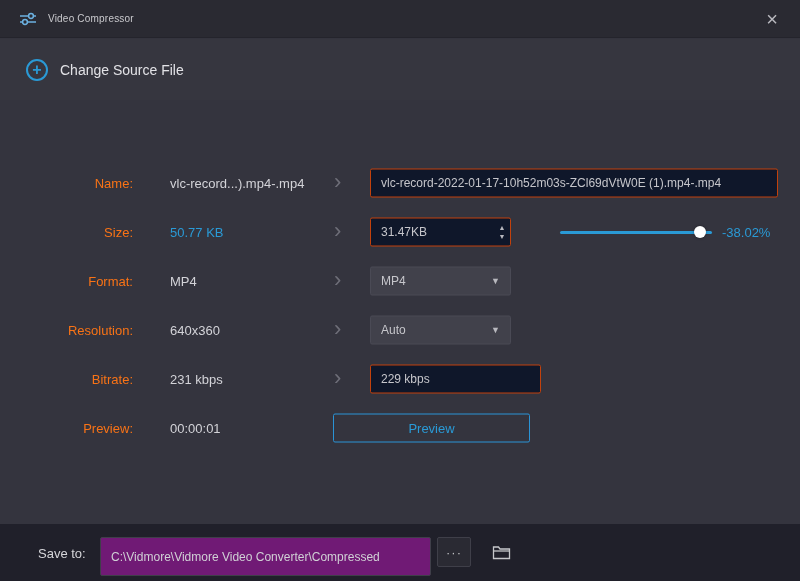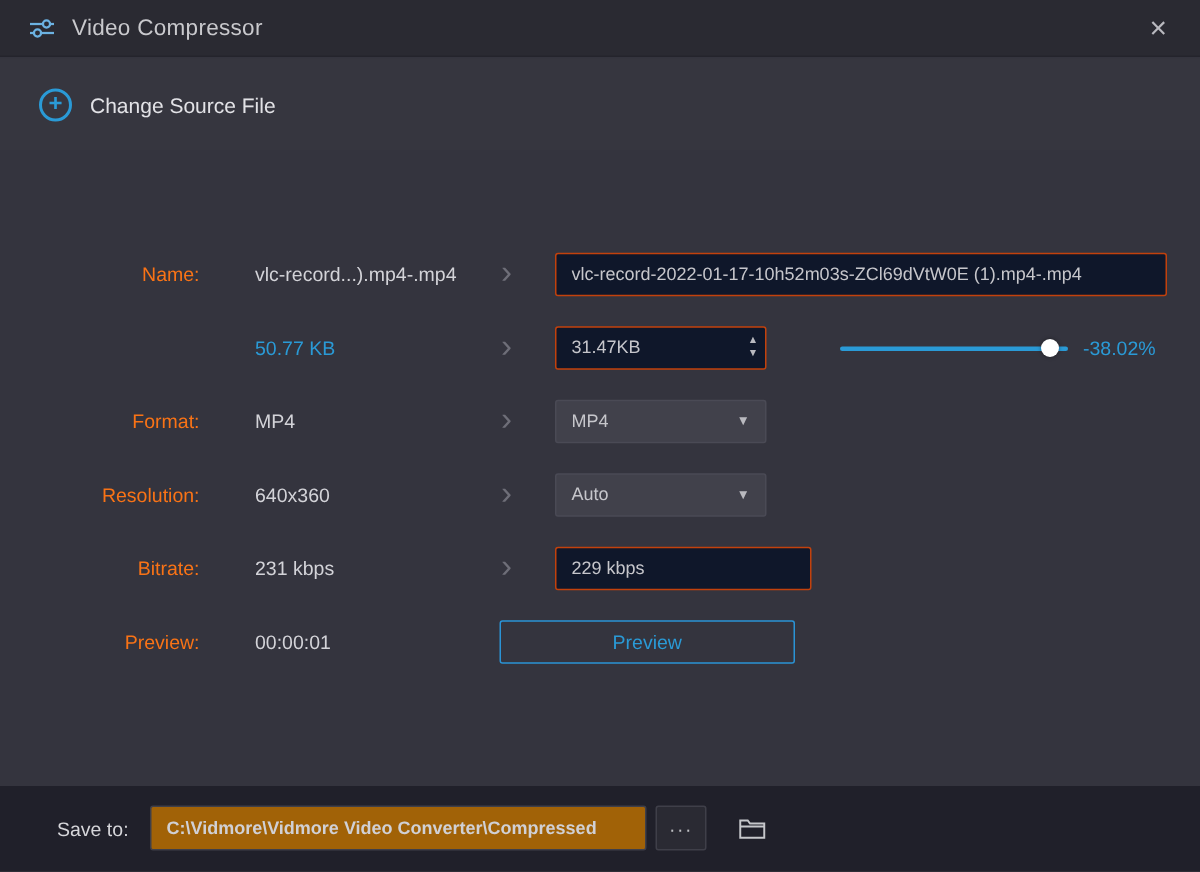--- a/index.html
+++ b/index.html
@@ -12,21 +12,21 @@
   }
   .window { position:relative; width:800px; height:581px; background:#34343e; }
 
   
   .titlebar {
     position:absolute; top:0; left:0; right:0; height:38px;
     background:#2a2a32; display:flex; align-items:center;
     padding:0 16px; border-bottom:1px solid #24242c;
   }
   .app-icon { display:inline-flex; margin-left:4px; margin-right:12px; }
-  .title { font-size:15px; color:#c9c9cd; letter-spacing:.2px; }
+  .title { font-size:10px; color:#c9c9cd; letter-spacing:.2px; }
   .close {
     margin-left:auto; font-size:20px; color:#b9b9bf; cursor:pointer;
     line-height:1; padding:2px 6px;
   }
 
   
   .change-bar {
     position:absolute; top:39px; left:0; right:0; height:61px;
     background:#36363f; display:flex; align-items:center; padding-left:26px;
   }
@@ -98,24 +98,24 @@
     font-size:13px; font-family:"Liberation Sans", sans-serif; cursor:pointer;
   }
 
   
   .footer {
     position:absolute; left:0; right:0; bottom:0; height:57px;
     background:#20202a;
   }
   .save-label { position:absolute; left:38px; top:50%; transform:translateY(-50%); font-size:13px; color:#d6d6da; }
   .path-input {
-    position:absolute; left:100px; top:13px; width:331px; height:30px;
-    background:#a16207; border:1px solid #3f3f49; border-radius:2px;
+    position:absolute; left:100px; top:13px; width:331px; height:39px;
+    background:#701a75; border:1px solid #3f3f49; border-radius:2px;
     color:#d0d0d5; font-size:12px; font-family:"Liberation Sans", sans-serif;
-    padding:0 10px; outline:none;font-weight:bold;
+    padding:0 10px; outline:none;
   }
   .ellipsis-btn {
     position:absolute; left:437px; top:13px; width:34px; height:30px;
     background:#2a2a33; border:1px solid #3f3f49; border-radius:2px;
     color:#bfc0c4; font-size:13px; letter-spacing:1px; cursor:pointer;
     font-family:"Liberation Sans", sans-serif;
   }
   .folder-btn {
     position:absolute; left:486px; top:13px; width:30px; height:30px;
     background:none; border:none; display:flex; align-items:center; justify-content:center;
@@ -155,20 +155,21 @@
   <div class="content">
 
     <div class="row">
       <span class="row-label">Name:</span>
       <span class="row-value">vlc-record...).mp4-.mp4</span>
       <span class="chevron">›</span>
       <input class="text-input name-input" type="text" value="vlc-record-2022-01-17-10h52m03s-ZCl69dVtW0E (1).mp4-.mp4" style="">
     </div>
 
     <div class="row">
+      <span class="row-label">Size:</span>
       <span class="row-value accent">50.77 KB</span>
       <span class="chevron">›</span>
       <input class="text-input size-input" type="text" value="31.47KB" style="">
       <span class="spin">
         <span>▲</span>
         <span>▼</span>
       </span>
       <span class="slider">
         <span class="slider-track"></span>
         <span class="slider-thumb"></span>

